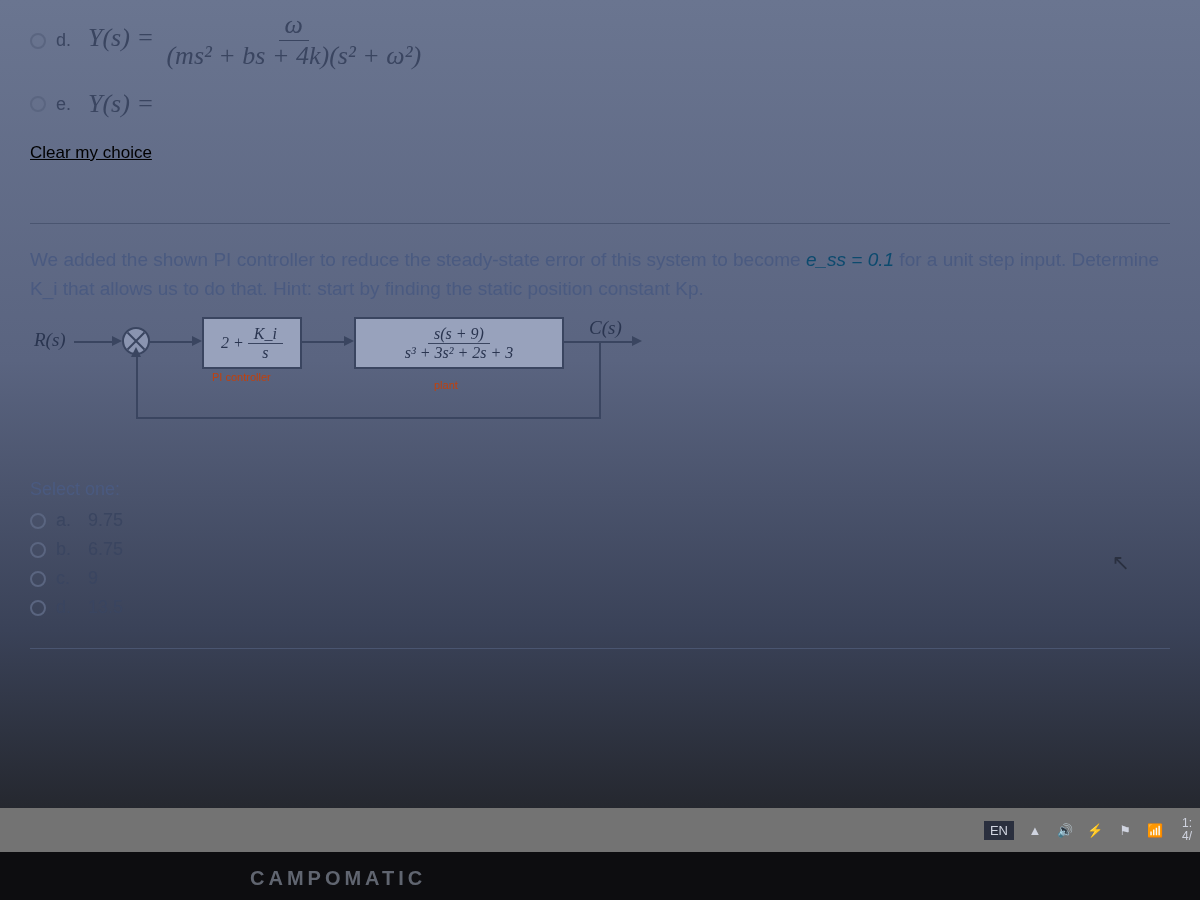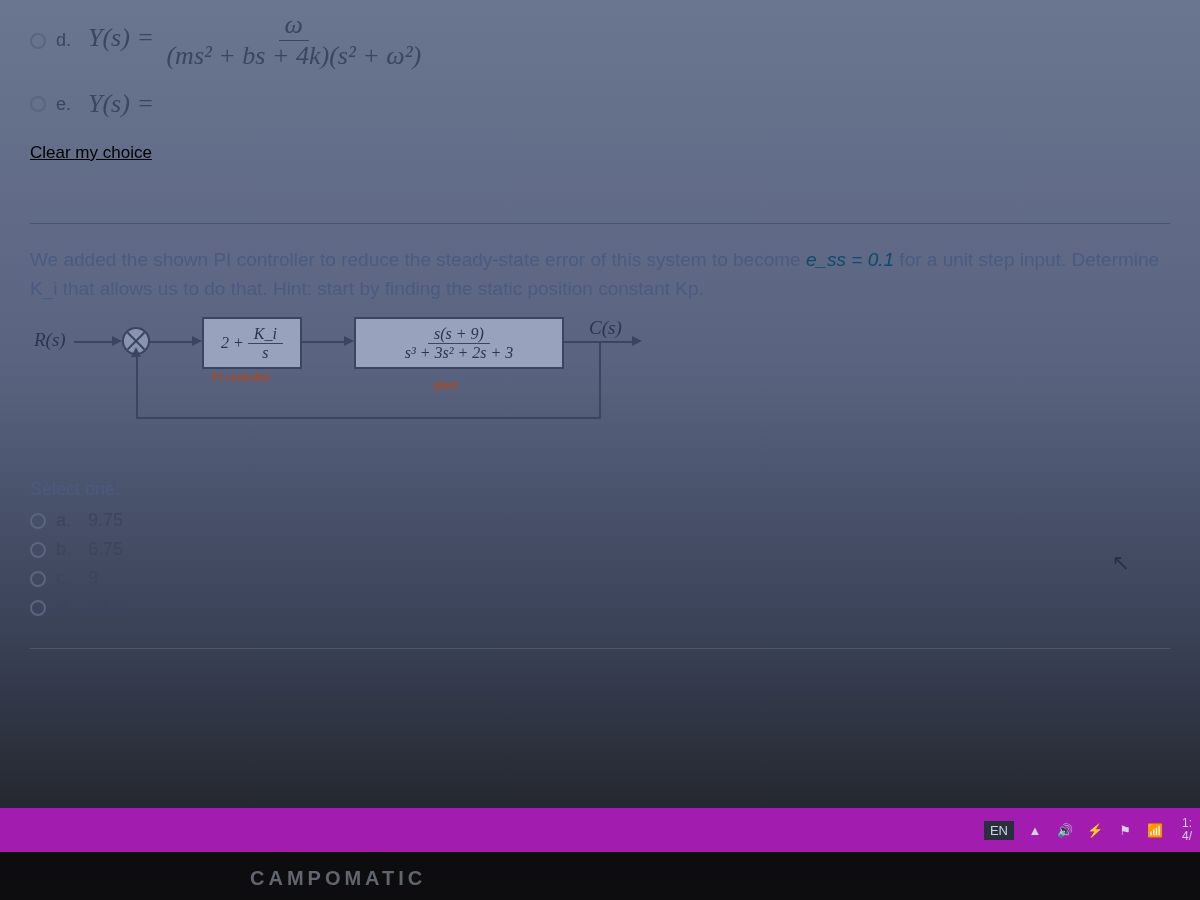--- a/index.html
+++ b/index.html
@@ -121,21 +121,21 @@
     right: 70px;
     top: 550px;
     font-size: 22px;
     color: #2a3040;
   }
   
   .taskbar {
     position: absolute;
     bottom: 48px; left: 0; right: 0;
     height: 44px;
-    background: #a21caf;
+    background: #737373;
     display: flex;
     align-items: center;
     justify-content: flex-end;
     padding-right: 8px;
     color: #d0d4e0;
     font-size: 13px;
     gap: 12px;
   }
   .taskbar .lang { background: #2a2f3e; padding: 2px 6px; }
   .tray-icon { width: 18px; height: 18px; display: inline-flex; align-items: center; justify-content: center; }

